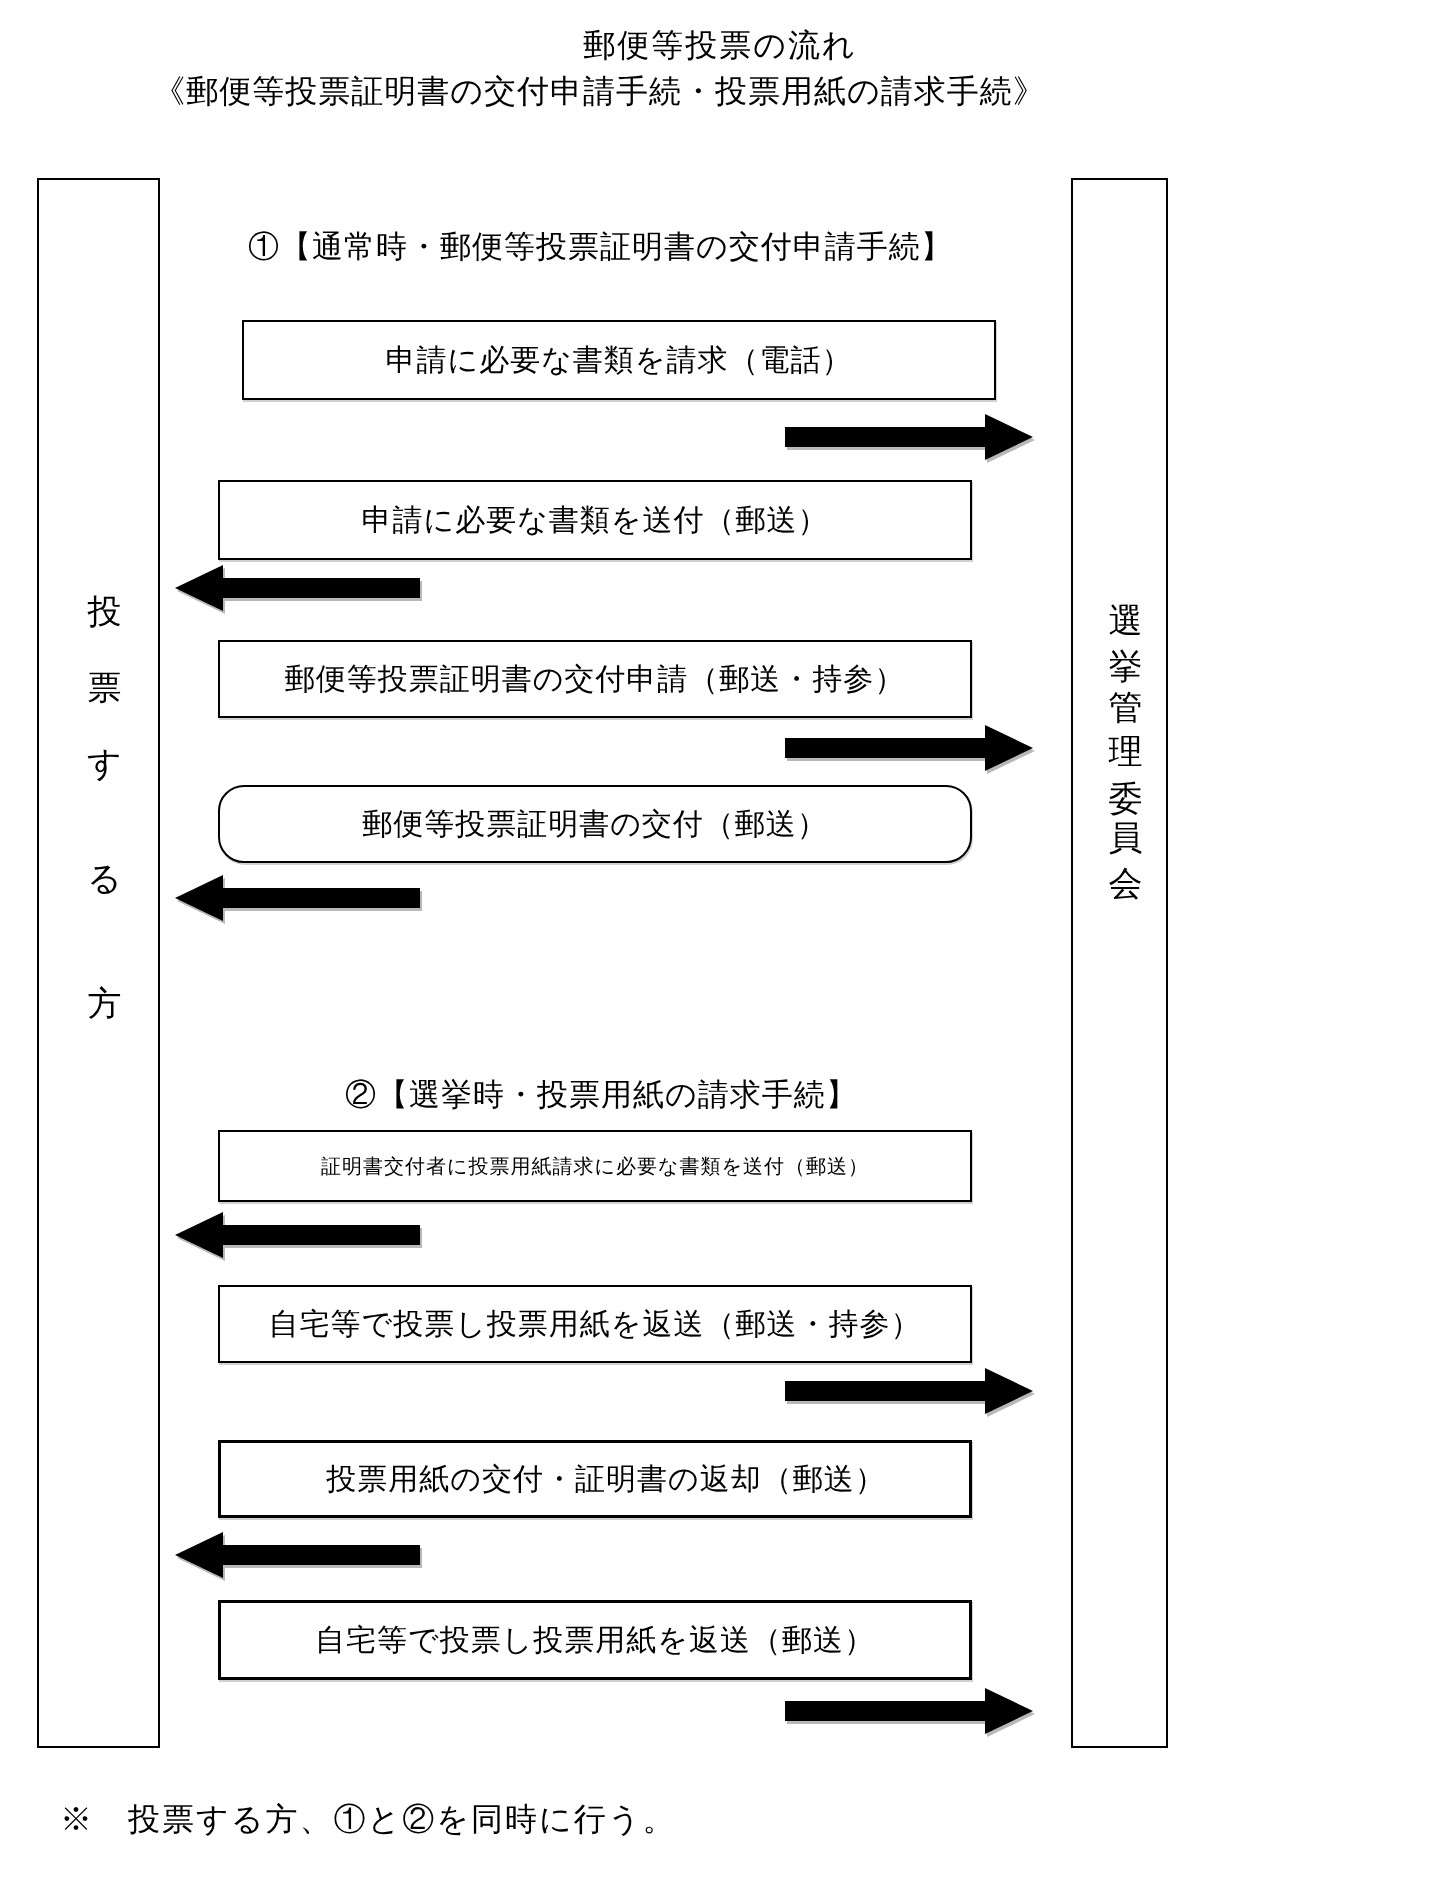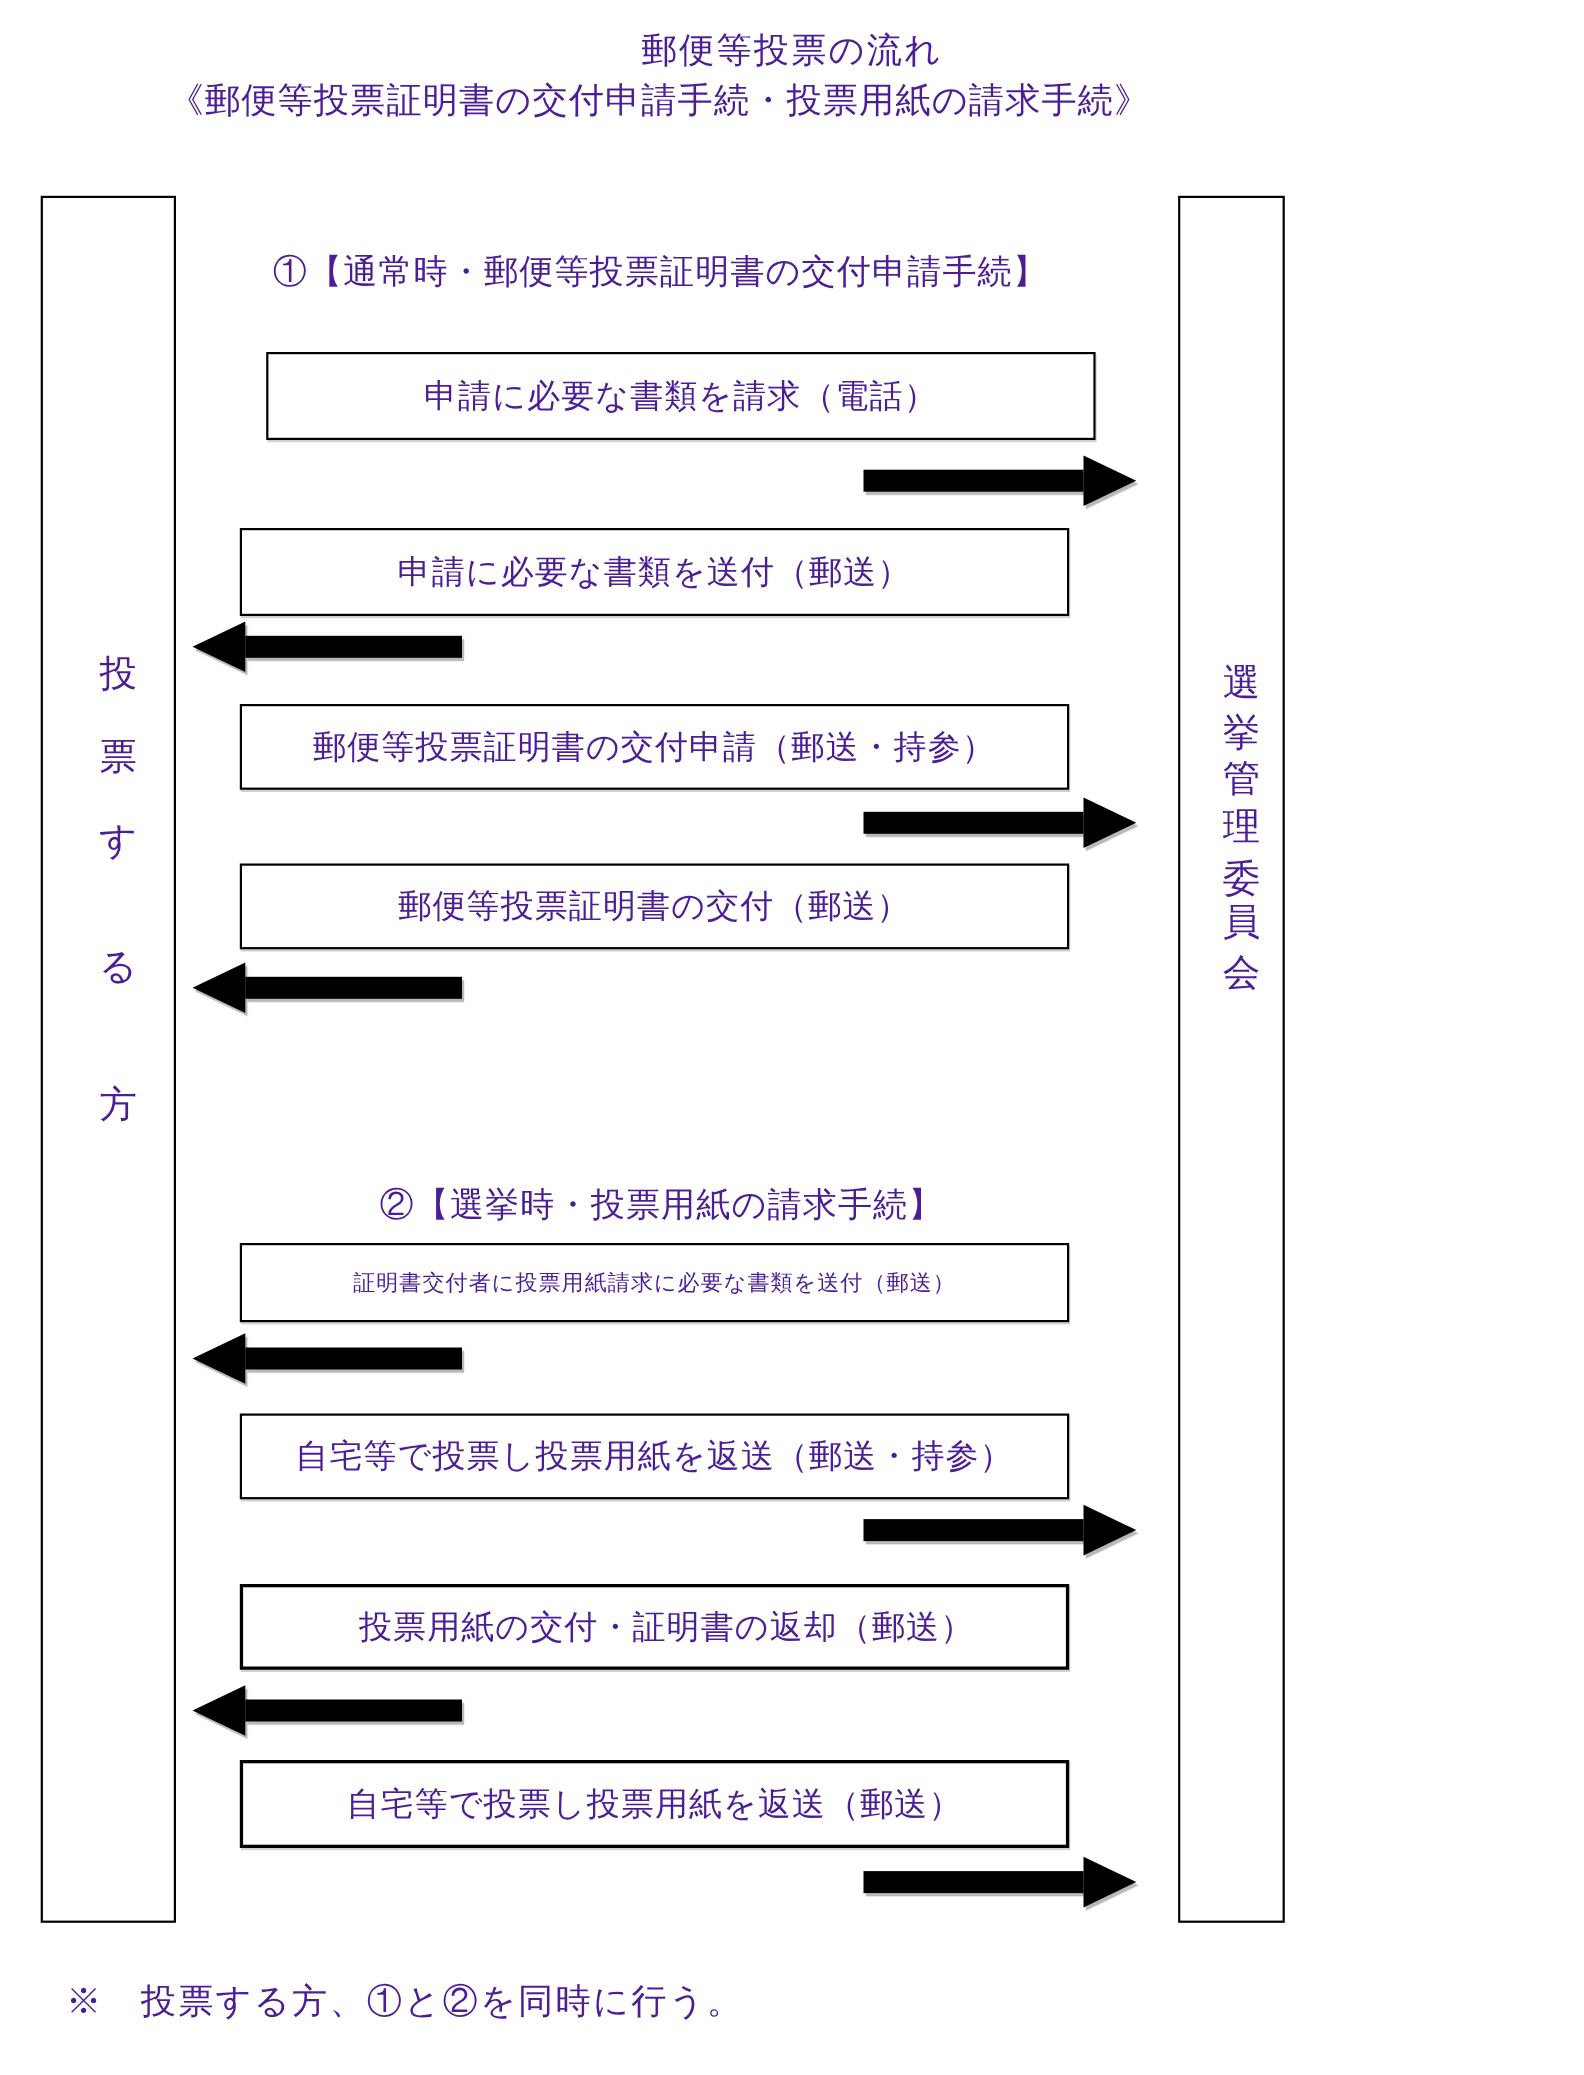--- a/index.html
+++ b/index.html
@@ -1,21 +1,21 @@
 <!DOCTYPE html>
 <html lang="ja"><head>
 <meta charset="utf-8">
 <style>
   html,body{margin:0;padding:0;background:#ffffff;}
   .page{
     position:relative;
     width:1440px;height:1886px;
     background:#ffffff;
-    font-family:Liberation Mono, monospace;
-    color:#4c1d95;
+    font-family:Liberation Serif, serif;
+    color:#000000;
     overflow:hidden;
   }
   .title{
     position:absolute;top:24px;left:0;width:1440px;
     text-align:center;font-size:32px;letter-spacing:2px;
   }
   .subtitle{
     position:absolute;top:70px;left:0;width:1199px;
     text-align:center;font-size:32px;letter-spacing:1px;
   }
@@ -41,21 +41,21 @@
     position:absolute;left:218px;width:754px;
     border:2px solid #000;background:#fff;box-sizing:border-box;
     display:flex;align-items:center;justify-content:center;
     font-size:30px;letter-spacing:1px;white-space:nowrap;
     box-shadow:1px 2px 0 rgba(0,0,0,0.18);
   }
   .flow-box.small{font-size:20px;}
   .box-1{top:320px;height:80px;margin-left:24px;}
   .box-2{top:480px;height:80px;}
   .box-3{top:640px;height:78px;}
-  .box-4{top:785px;height:78px;}
+  .box-4{top:785px;height:78px;border-radius:26px;}
   .box-5{top:1130px;height:72px;}
   .box-6{top:1285px;height:78px;}
   .box-7{top:1440px;height:78px;border-width:3px;padding-left:22px;}
   .box-8{top:1600px;height:80px;border-width:3px;}
   .arrow{
     position:absolute;display:flex;align-items:center;
     filter:drop-shadow(2px 3px 0 rgba(0,0,0,0.28));
   }
   .arrow .shaft{height:20px;background:#000;}
   .arrow.right .shaft{width:200px;}

